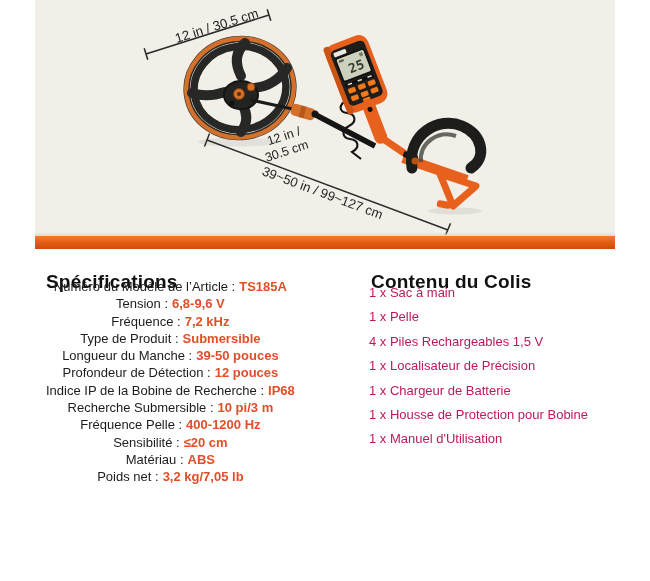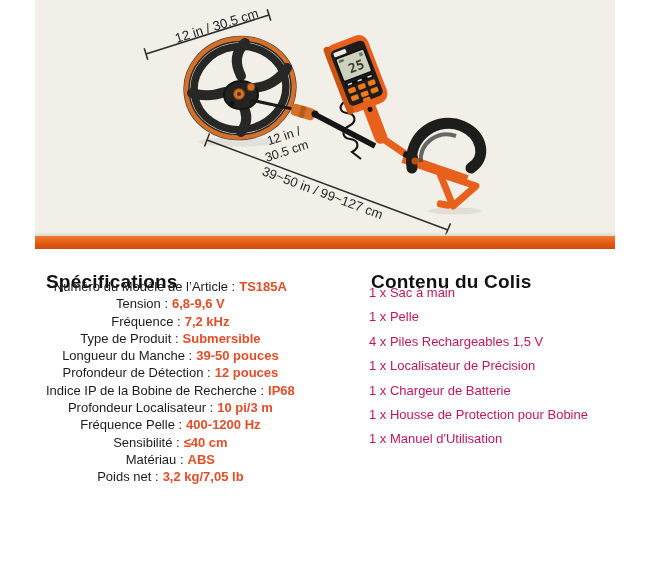--- a/index.html
+++ b/index.html
@@ -156,26 +156,26 @@
 
   <div class="spec-row"><span class="spec-label">Type de Produit :</span><span class="spec-value">Submersible</span></div>
 
   <div class="spec-row"><span class="spec-label">Longueur du Manche :</span><span class="spec-value">39-50 pouces</span></div>
 
 
   <div class="spec-row"><span class="spec-label">Profondeur de Détection :</span><span class="spec-value">12 pouces</span></div>
 
   <div class="spec-row"><span class="spec-label">Indice IP de la Bobine de Recherche :</span><span class="spec-value">IP68</span></div>
 
-  <div class="spec-row"><span class="spec-label">Profondeur Localisateur :</span><span class="spec-value">10 pi/3 m</span></div>
+  <div class="spec-row"><span class="spec-label">Recherche Submersible :</span><span class="spec-value">10 pi/3 m</span></div>
 
 
   <div class="spec-row"><span class="spec-label">Fréquence Pelle :</span><span class="spec-value">400-1200 Hz</span></div>
 
-  <div class="spec-row"><span class="spec-label">Sensibilité :</span><span class="spec-value">≤40 cm</span></div>
+  <div class="spec-row"><span class="spec-label">Sensibilité :</span><span class="spec-value">≤20 cm</span></div>
 
 
   <div class="spec-row"><span class="spec-label">Matériau :</span><span class="spec-value">ABS</span></div>
 
   <div class="spec-row"><span class="spec-label">Poids net :</span><span class="spec-value">3,2 kg/7,05 lb</span></div>
 
 </div>
 
 <h2 id="pkg-title" class="col-title">Contenu du Colis</h2>
 <div class="pkg-list" id="pkg-list">

